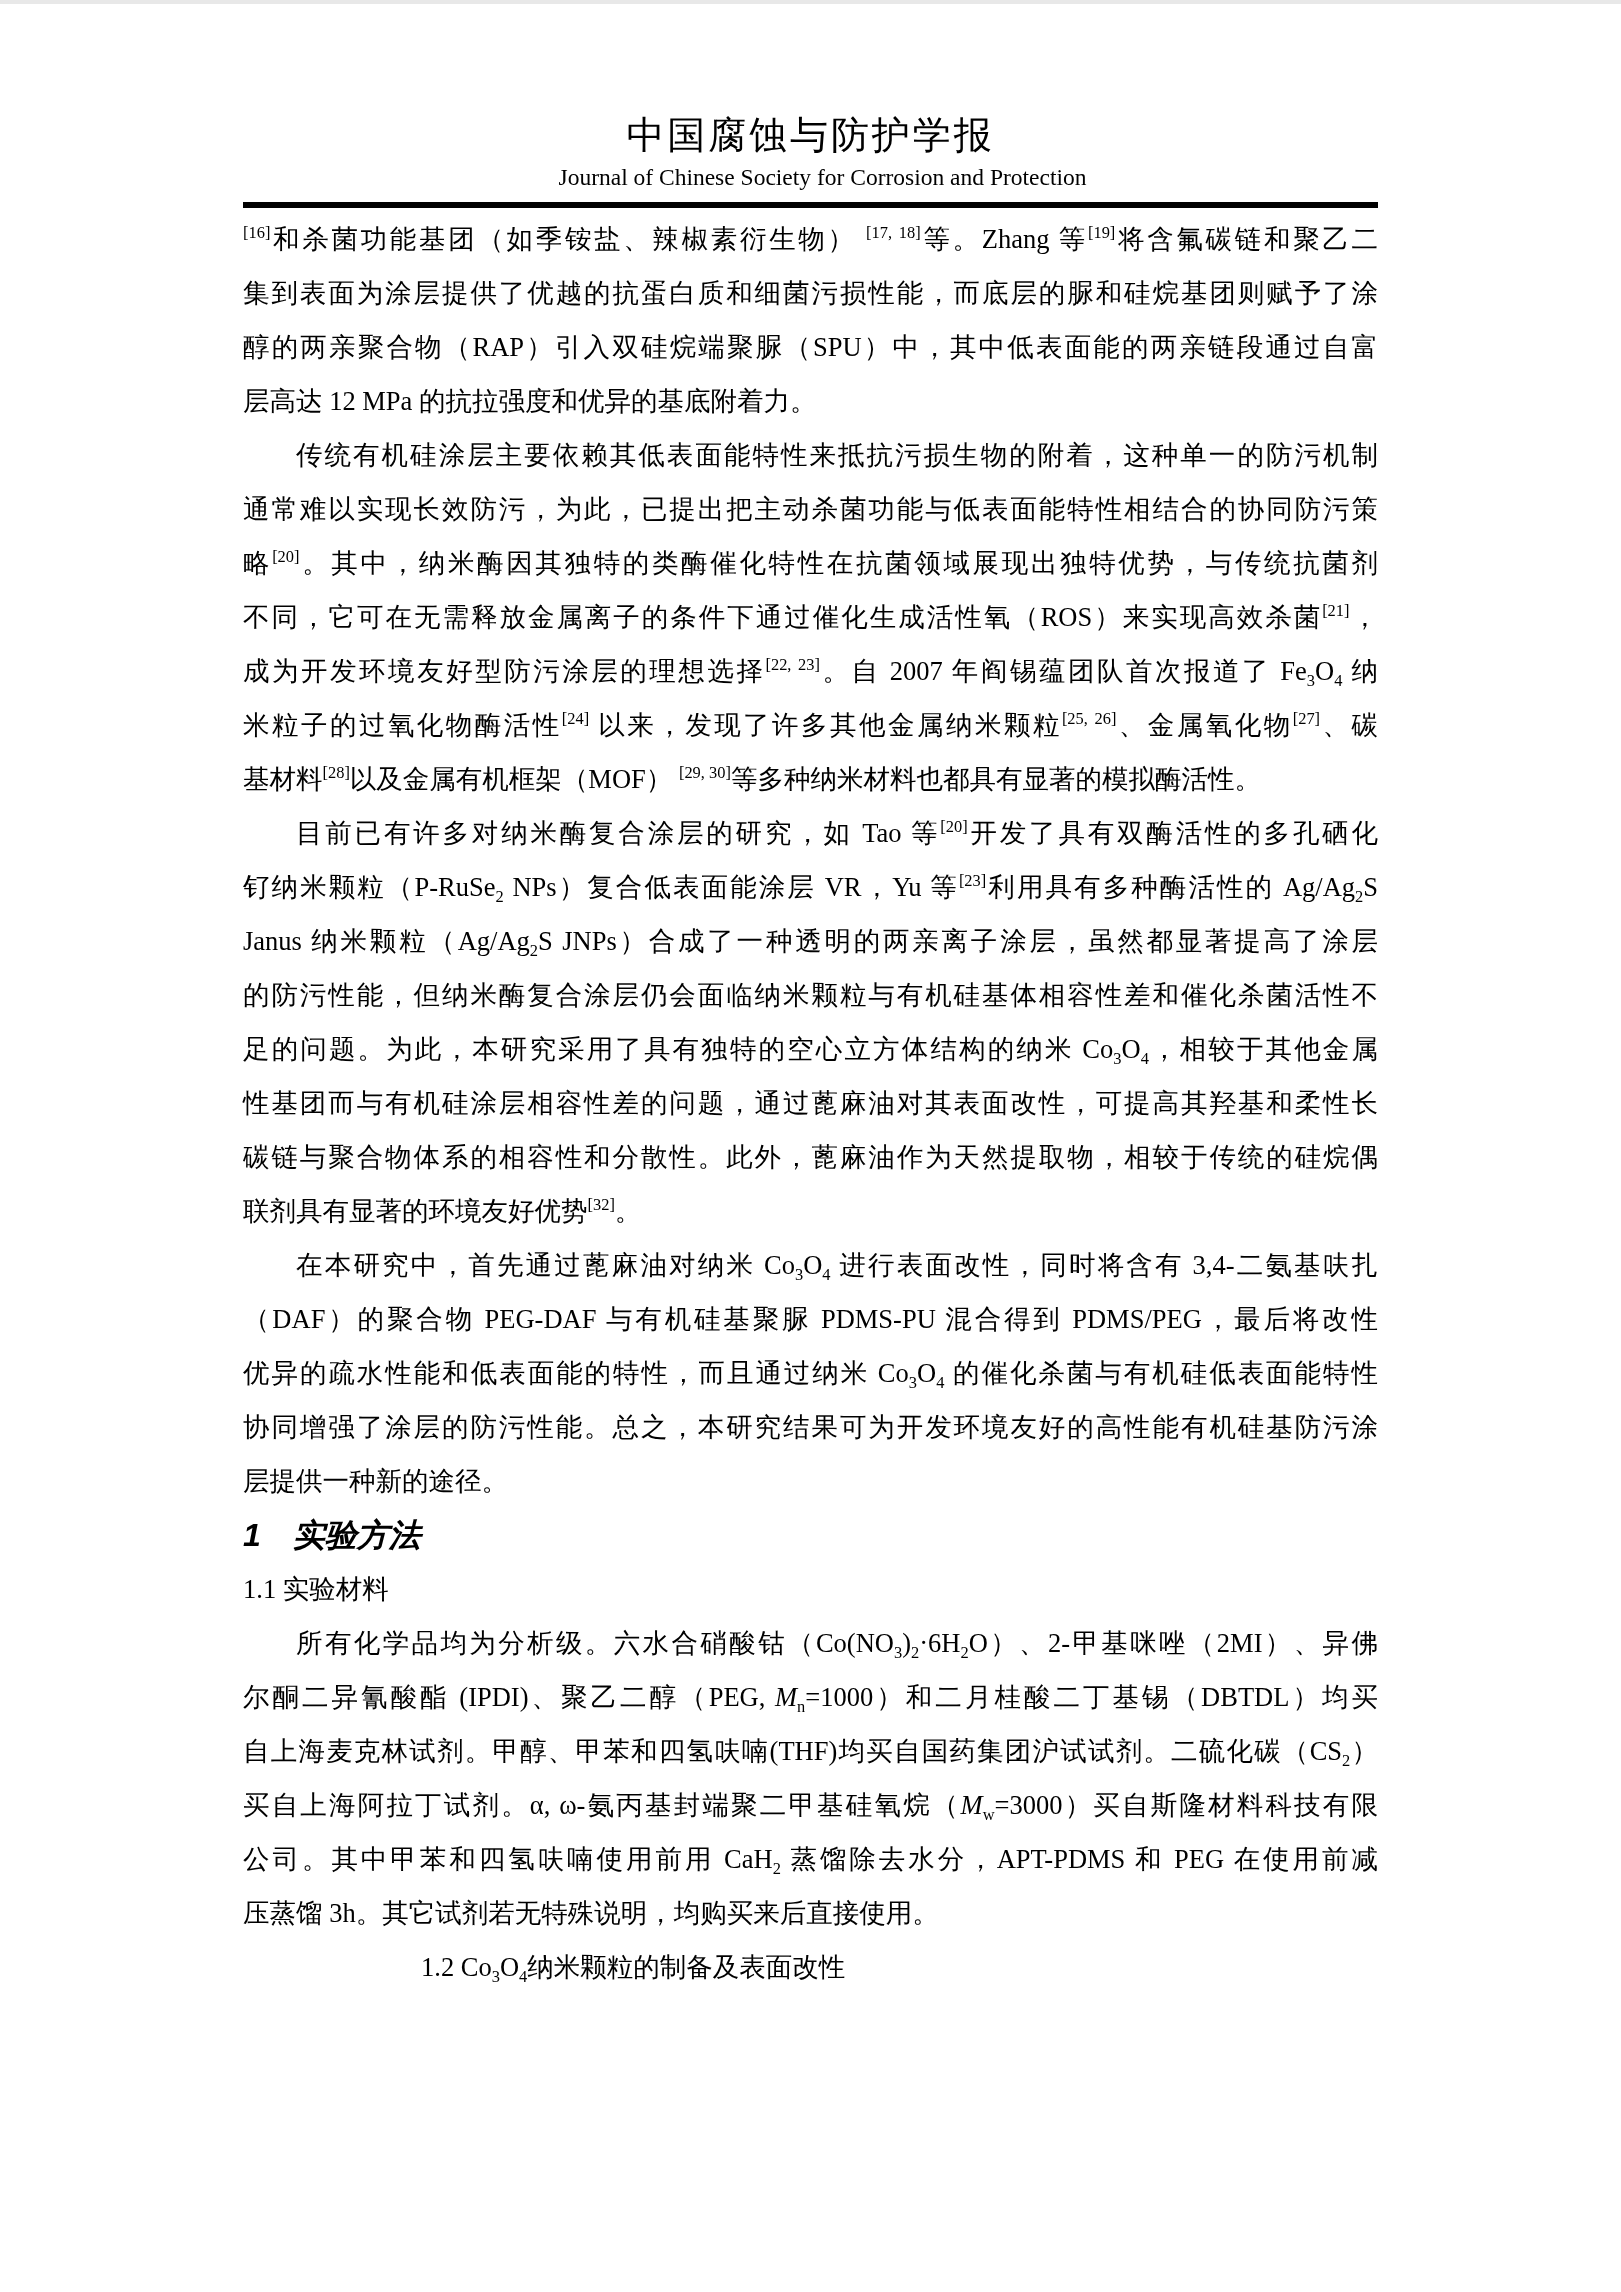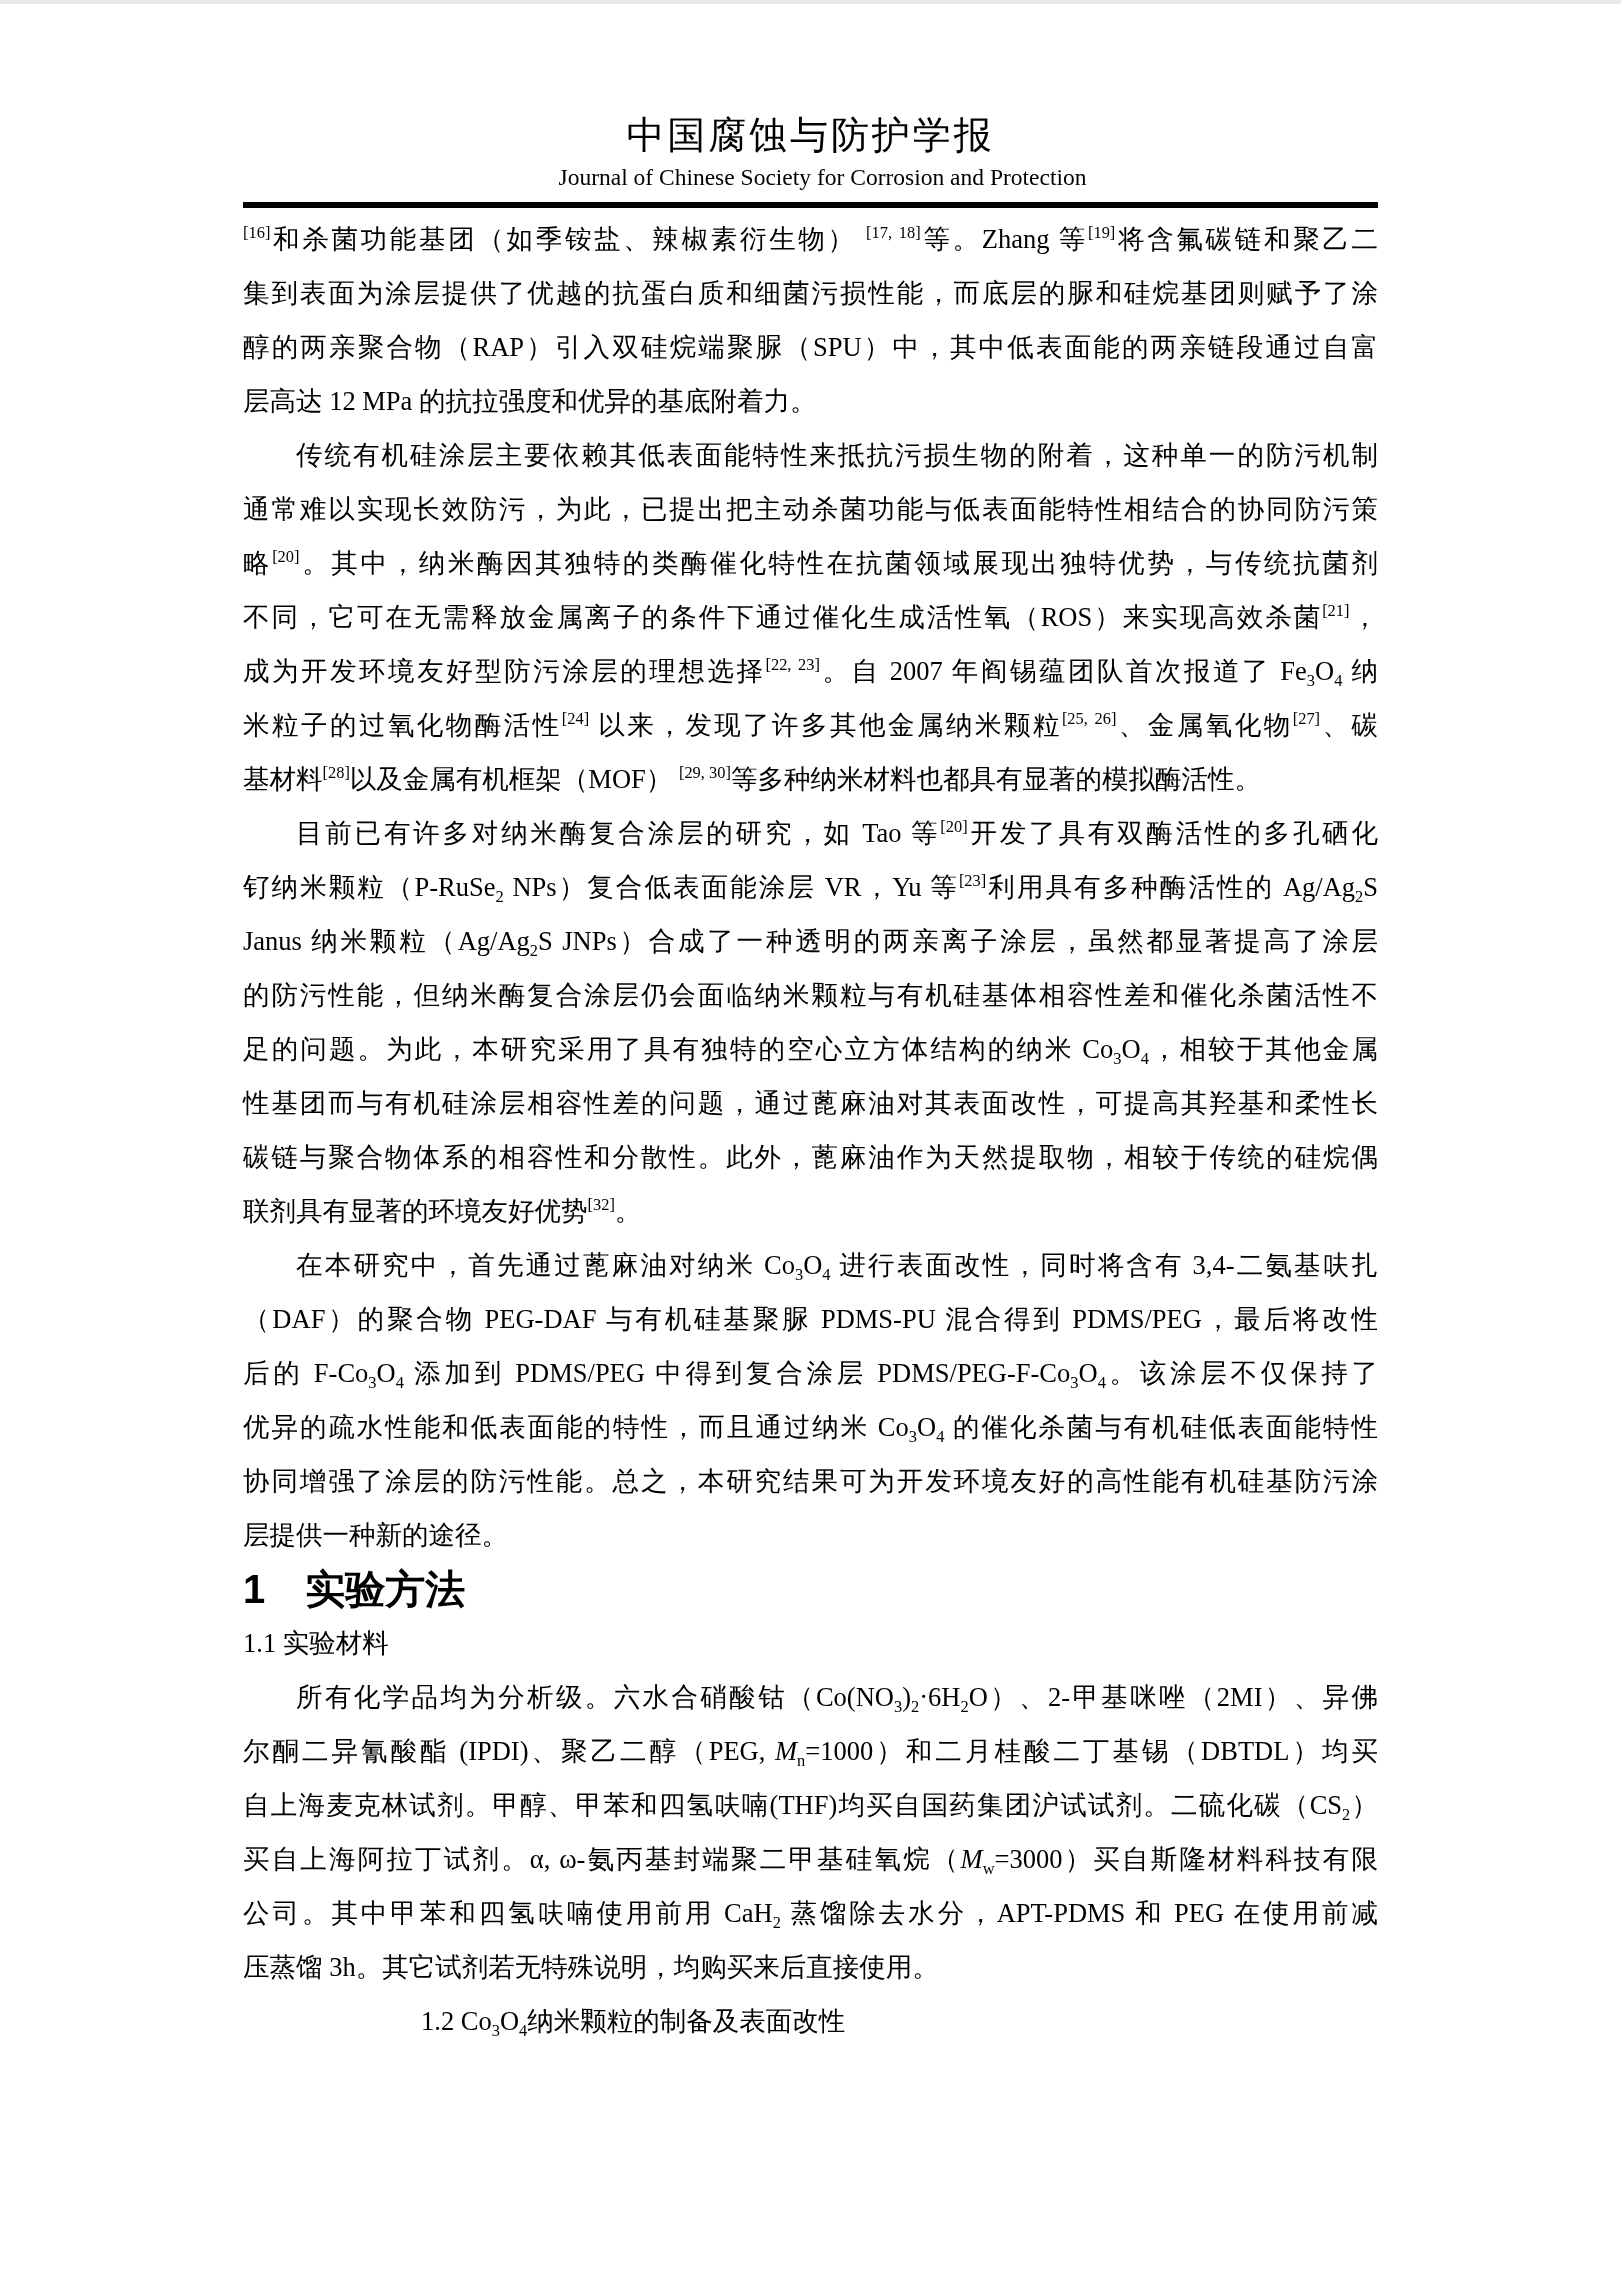--- a/index.html
+++ b/index.html
@@ -40,21 +40,22 @@
   }
   .fill {
     text-align:justify;
     text-align-last:justify;
   }
   .indent { text-indent:53px; }
   .indent-wide { padding-left:178px; }
   .heading1 {
     font-family:"Liberation Sans","DejaVu Sans",sans-serif;
     font-weight:700;
-    font-size:40px;
+    font-size:32px;
+    font-style:italic;
   }
   sup {
     font-size:0.62em;
     vertical-align:super;
     line-height:0;
   }
   sub {
     font-size:0.62em;
     vertical-align:sub;
     line-height:0;
@@ -85,21 +86,20 @@
       <div class="line fill indent">目前已有许多对纳米酶复合涂层的研究，如 Tao 等<sup>[20]</sup>开发了具有双酶活性的多孔硒化</div>
       <div class="line fill">钌纳米颗粒（P-RuSe<sub>2</sub> NPs）复合低表面能涂层 VR，Yu 等<sup>[23]</sup>利用具有多种酶活性的 Ag/Ag<sub>2</sub>S</div>
       <div class="line fill">Janus 纳米颗粒（Ag/Ag<sub>2</sub>S JNPs）合成了一种透明的两亲离子涂层，虽然都显著提高了涂层</div>
       <div class="line fill">的防污性能，但纳米酶复合涂层仍会面临纳米颗粒与有机硅基体相容性差和催化杀菌活性不</div>
       <div class="line fill">足的问题。为此，本研究采用了具有独特的空心立方体结构的纳米 Co<sub>3</sub>O<sub>4</sub>，相较于其他金属</div>
       <div class="line fill">性基团而与有机硅涂层相容性差的问题，通过蓖麻油对其表面改性，可提高其羟基和柔性长</div>
       <div class="line fill">碳链与聚合物体系的相容性和分散性。此外，蓖麻油作为天然提取物，相较于传统的硅烷偶</div>
       <div class="line">联剂具有显著的环境友好优势<sup>[32]</sup>。</div>
       <div class="line fill indent">在本研究中，首先通过蓖麻油对纳米 Co<sub>3</sub>O<sub>4</sub> 进行表面改性，同时将含有 3,4-二氨基呋扎</div>
       <div class="line fill">（DAF）的聚合物 PEG-DAF 与有机硅基聚脲 PDMS-PU 混合得到 PDMS/PEG，最后将改性</div>
-      <div class="line fill">后的 F-Co<sub>3</sub>O<sub>4</sub> 添加到 PDMS/PEG 中得到复合涂层 PDMS/PEG-F-Co<sub>3</sub>O<sub>4</sub>。该涂层不仅保持了</div>
       <div class="line fill">优异的疏水性能和低表面能的特性，而且通过纳米 Co<sub>3</sub>O<sub>4</sub> 的催化杀菌与有机硅低表面能特性</div>
       <div class="line fill">协同增强了涂层的防污性能。总之，本研究结果可为开发环境友好的高性能有机硅基防污涂</div>
       <div class="line">层提供一种新的途径。</div>
       <div class="line heading1">1　实验方法</div>
       <div class="line">1.1 实验材料</div>
       <div class="line fill indent">所有化学品均为分析级。六水合硝酸钴（Co(NO<sub>3</sub>)<sub>2</sub>·6H<sub>2</sub>O）、2-甲基咪唑（2MI）、异佛</div>
       <div class="line fill">尔酮二异氰酸酯 (IPDI)、聚乙二醇（PEG, <i>M</i><sub>n</sub>=1000）和二月桂酸二丁基锡（DBTDL）均买</div>
       <div class="line fill">自上海麦克林试剂。甲醇、甲苯和四氢呋喃(THF)均买自国药集团沪试试剂。二硫化碳（CS<sub>2</sub>）</div>
       <div class="line fill">买自上海阿拉丁试剂。α, ω-氨丙基封端聚二甲基硅氧烷（<i>M</i><sub>w</sub>=3000）买自斯隆材料科技有限</div>
       <div class="line fill">公司。其中甲苯和四氢呋喃使用前用 CaH<sub>2</sub> 蒸馏除去水分，APT-PDMS 和 PEG 在使用前减</div>

